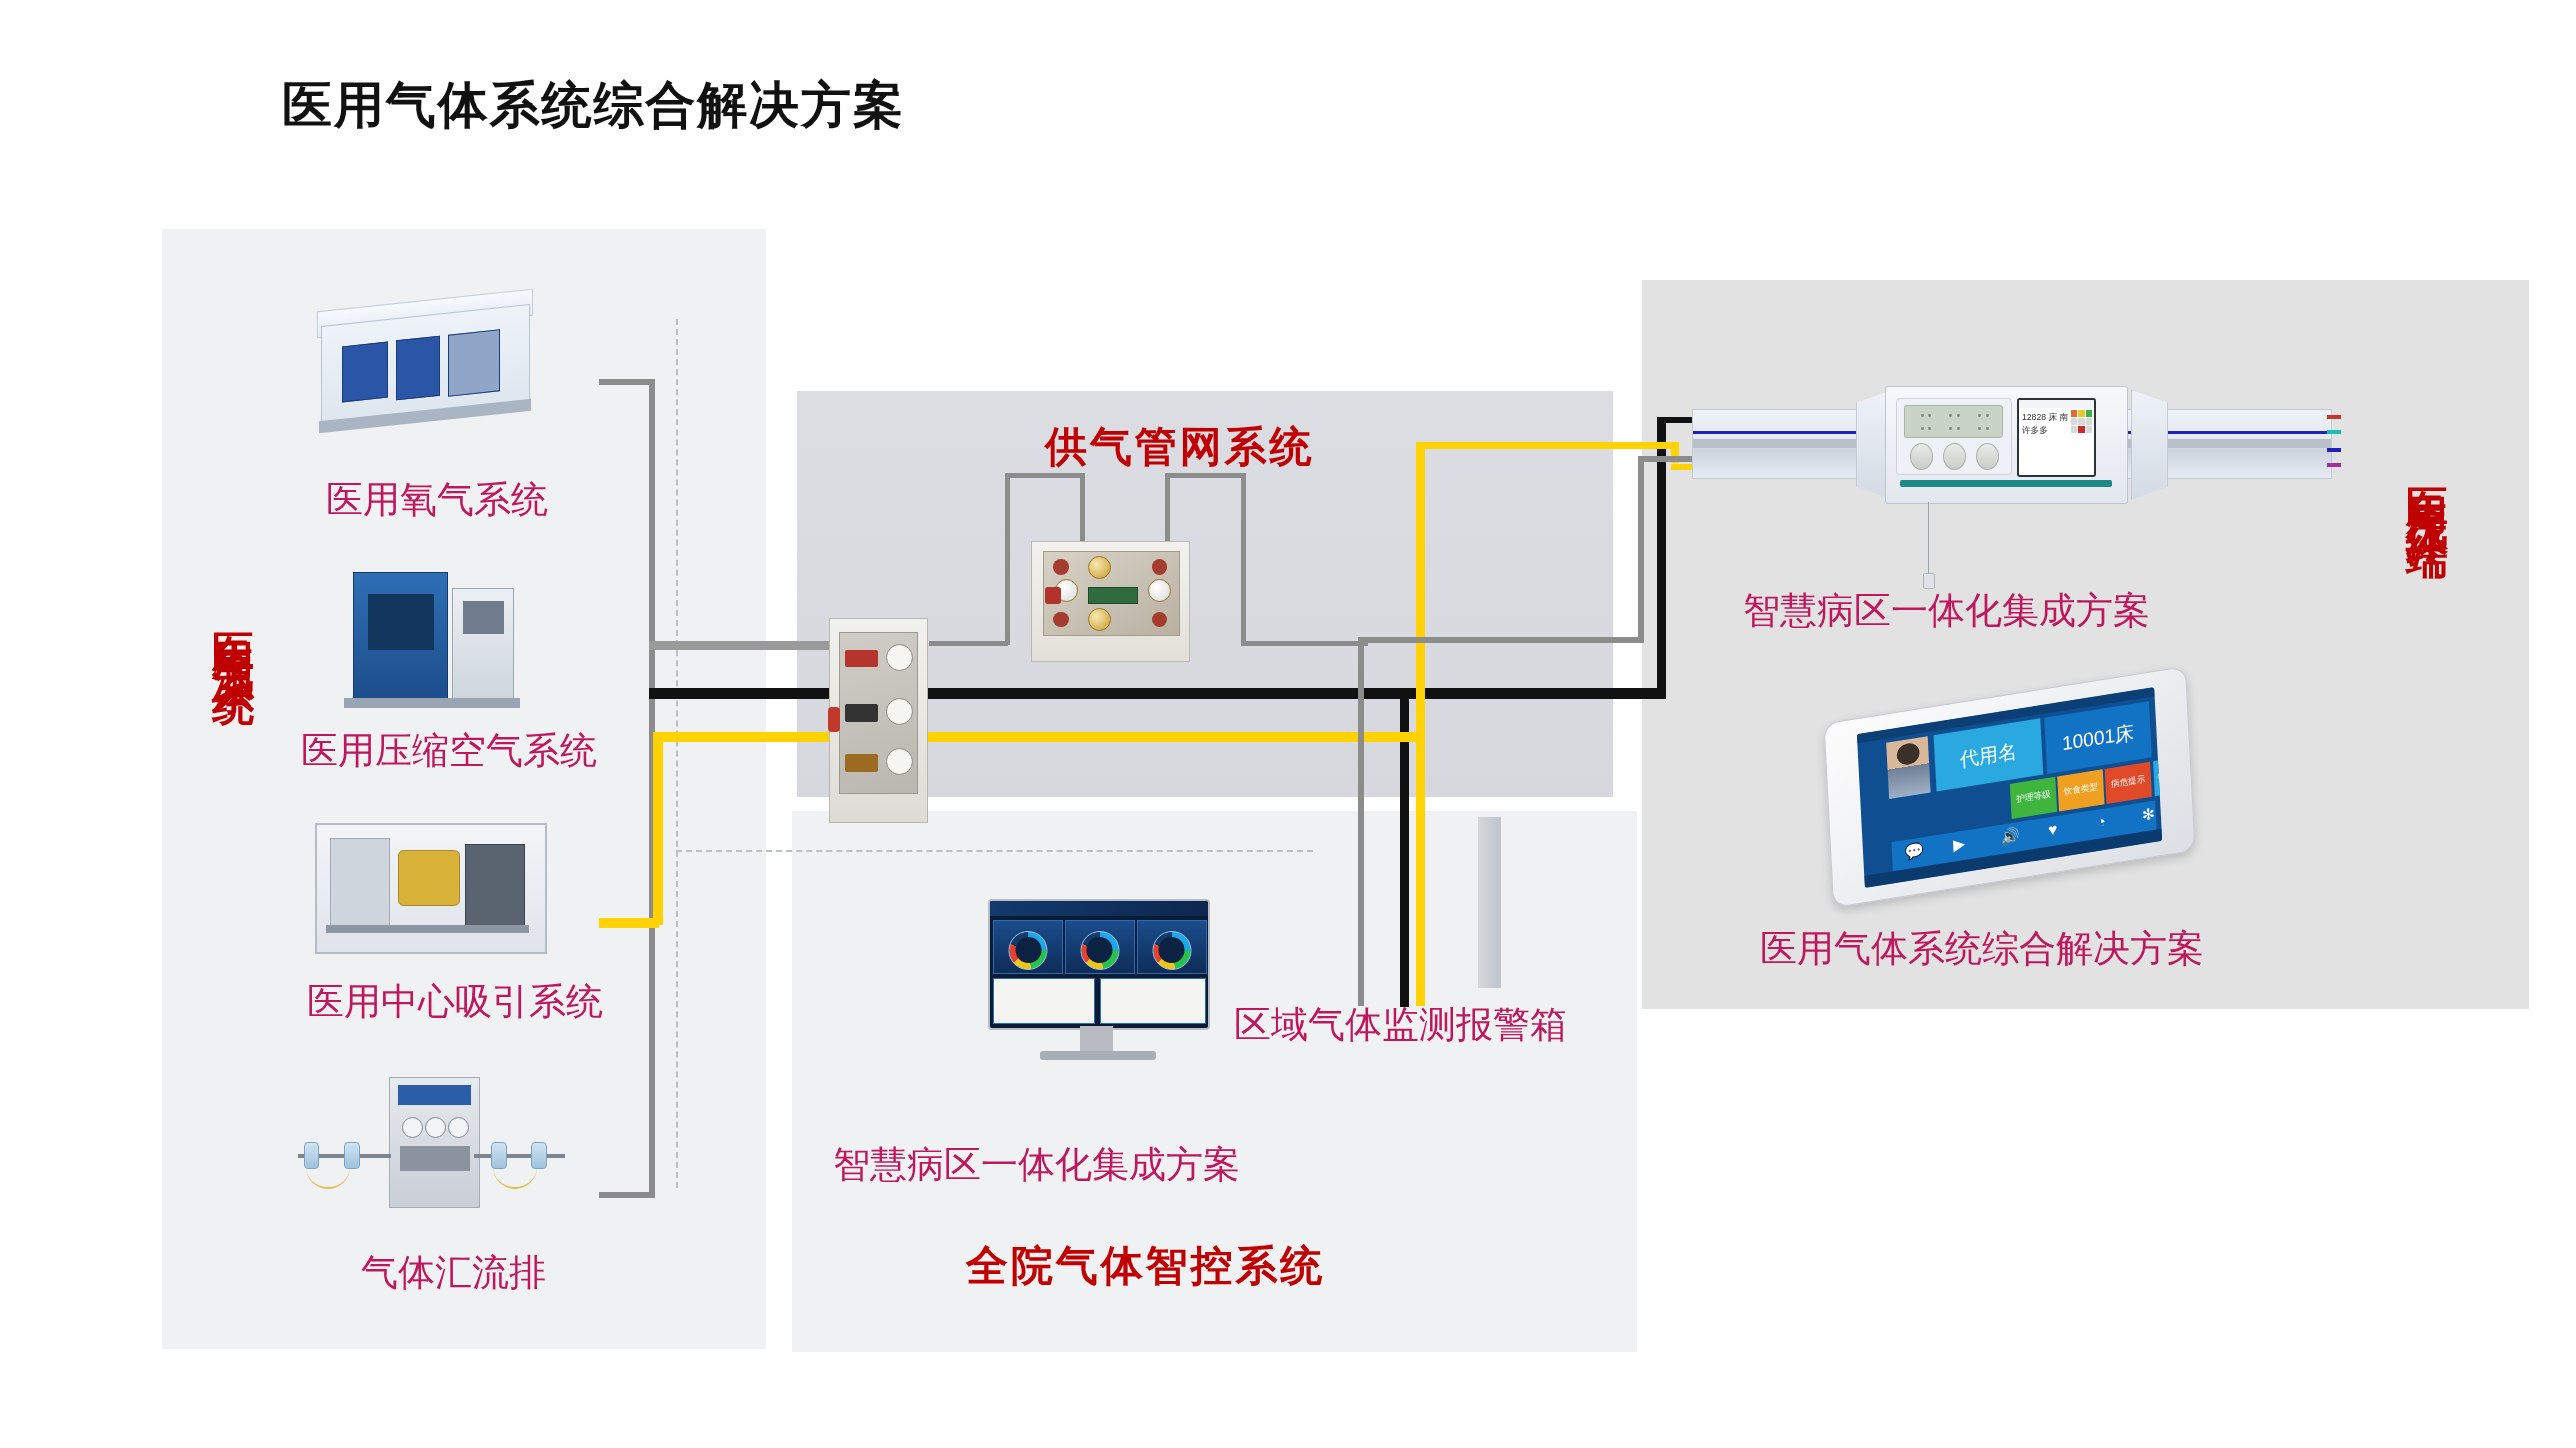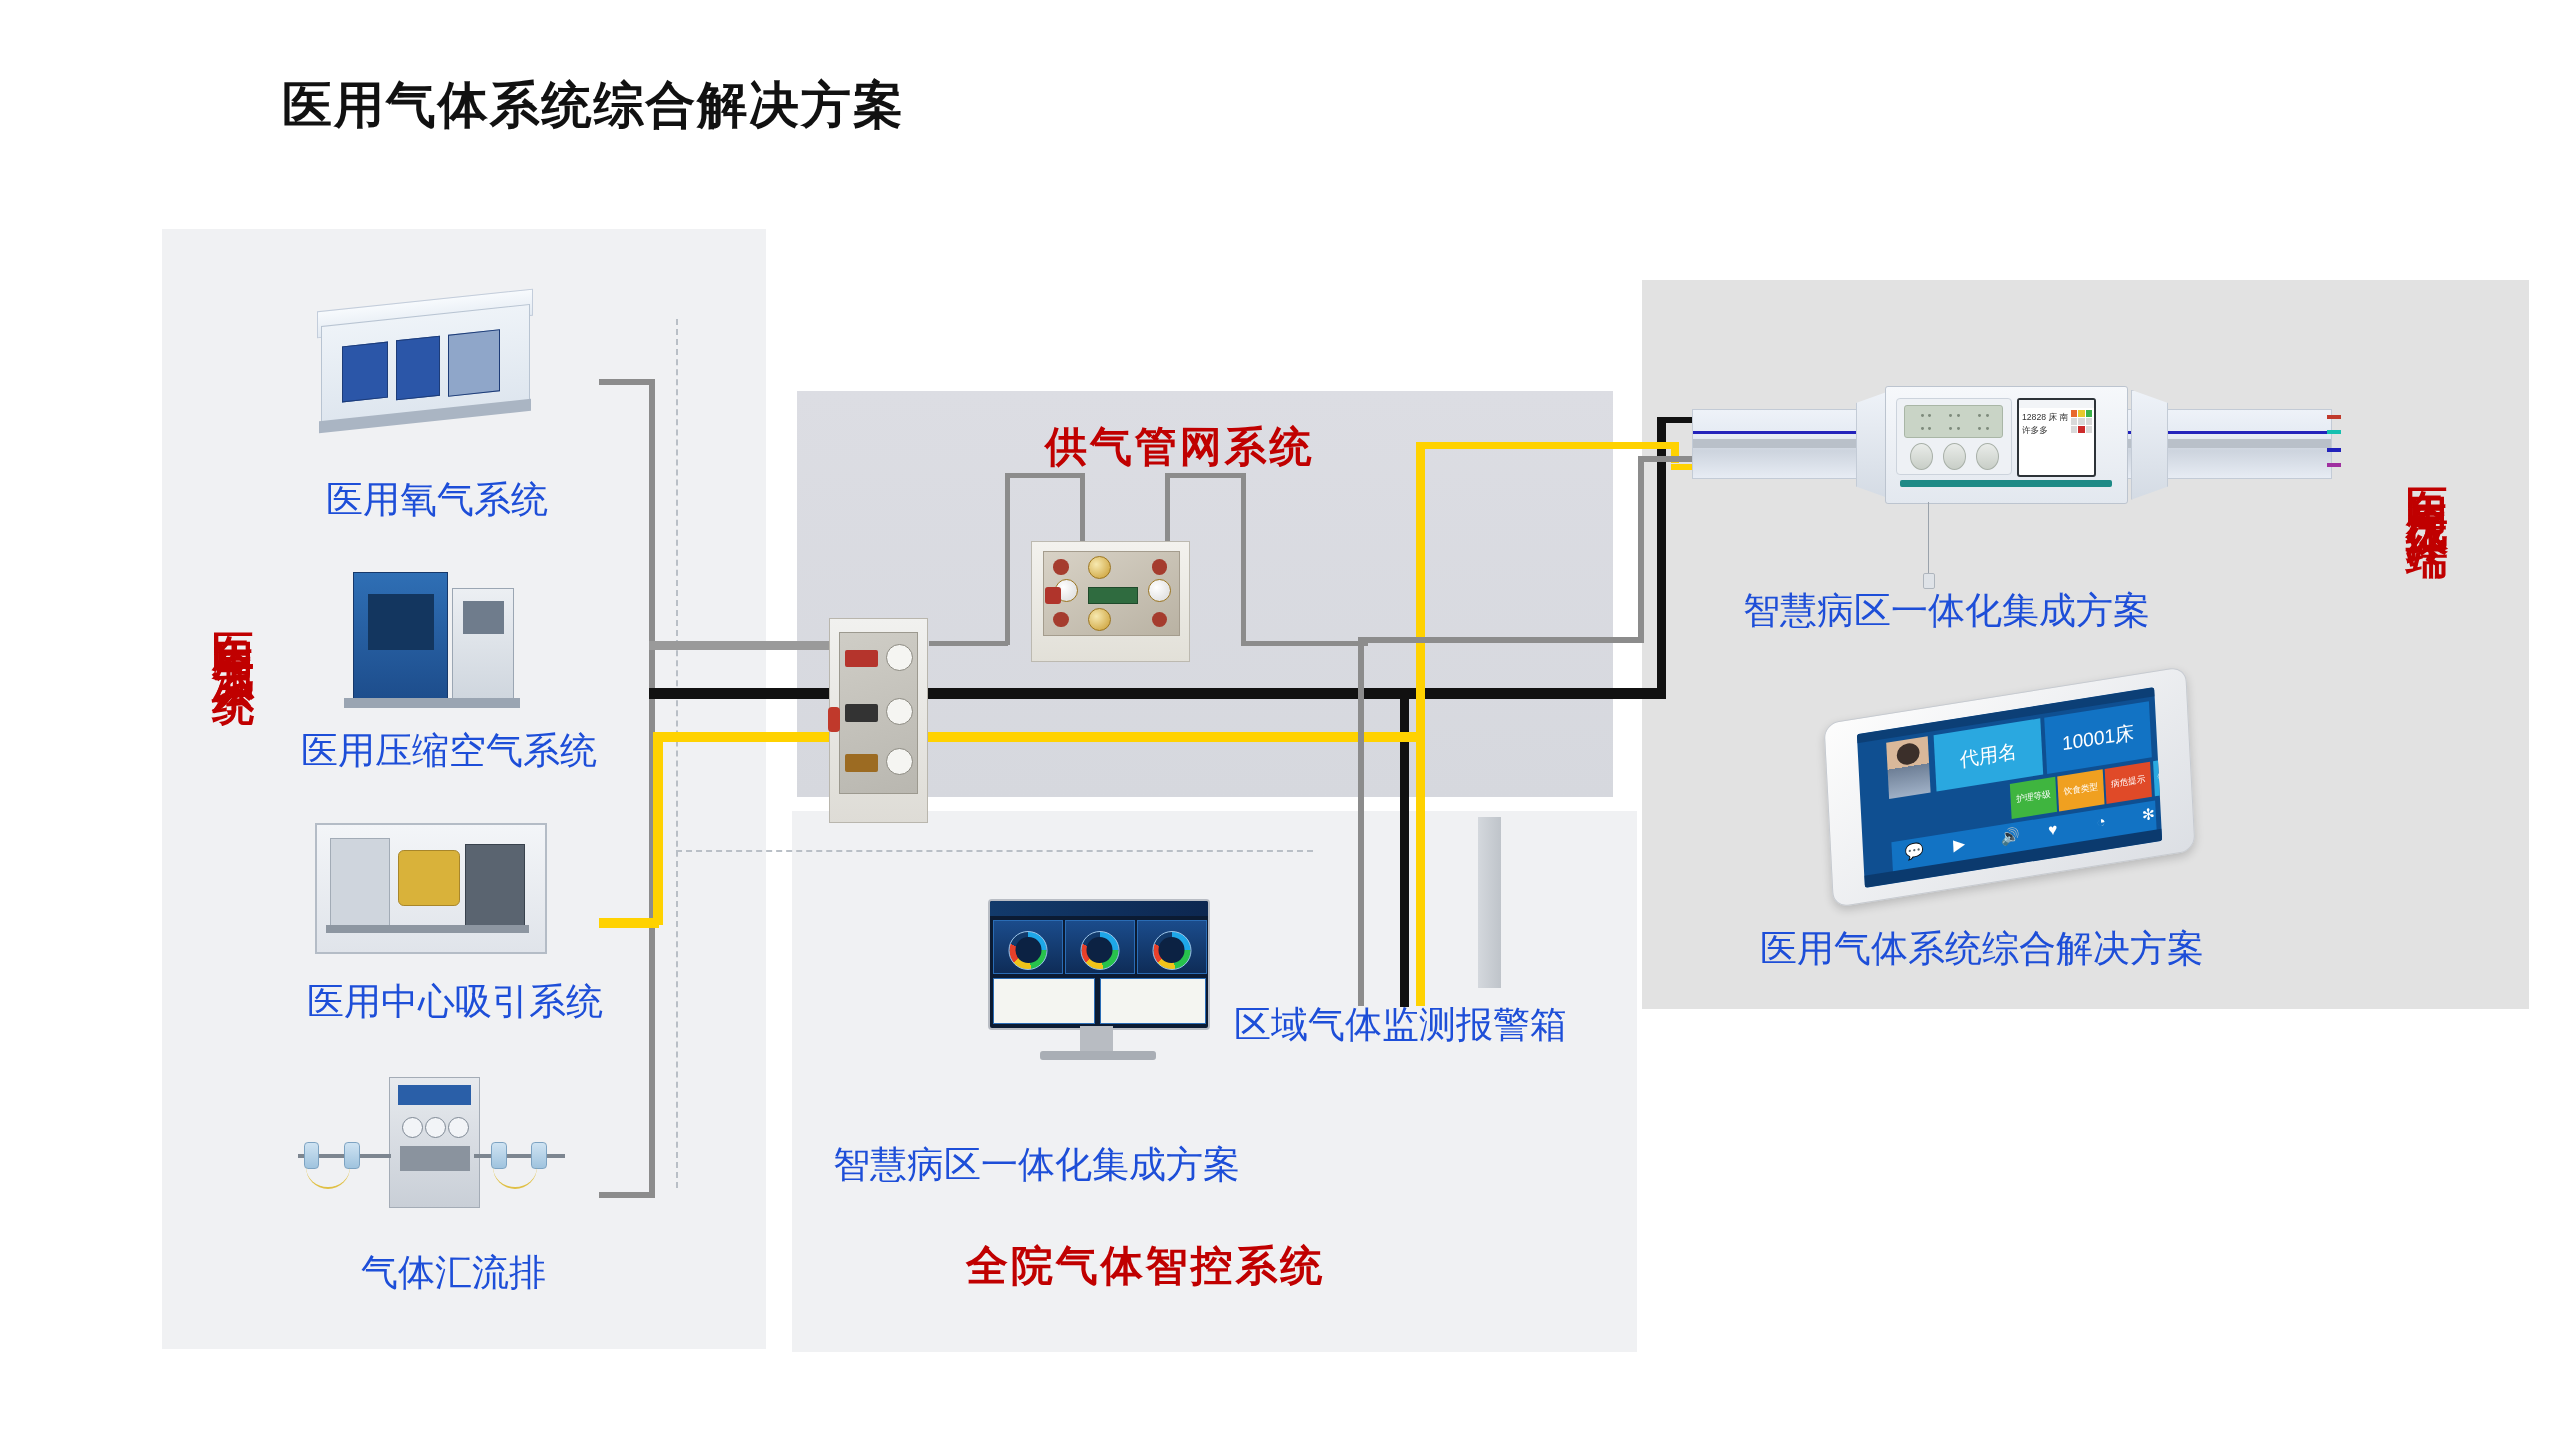--- a/index.html
+++ b/index.html
@@ -31,21 +31,21 @@
   }
   #label-source-vertical{left:211px;top:599px;}
   #label-terminal-vertical{left:2405px;top:454px;}
 
   
   .h-red{color:#c00000;font-weight:bold;font-size:42px;letter-spacing:2.9px;white-space:nowrap;}
   #label-pipe-title{left:1045px;top:419px;}
   #label-smart-title{left:966px;top:1238px;}
 
   
-  .cap{color:#1d4ed8;font-size:37px;white-space:nowrap;}
+  .cap{color:#be185d;font-size:37px;white-space:nowrap;}
   #cap-oxygen{left:326px;top:475px;}
   #cap-air{left:301px;top:726px;}
   #cap-vacuum{left:307px;top:977px;}
   #cap-manifold{left:361px;top:1248px;}
   #cap-central{left:833px;top:1140px;}
   #cap-area-alarm{left:1234px;top:1000px;}
   #cap-bedhead{left:1743px;top:586px;}
   #cap-ward{left:1760px;top:924px;}
 
   

